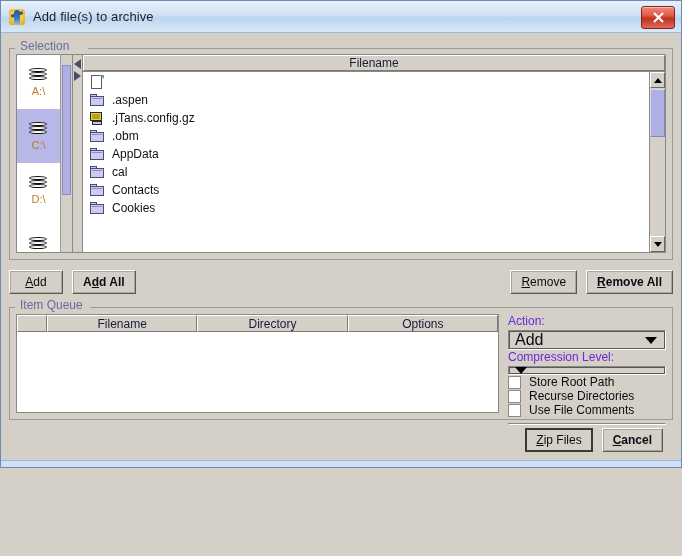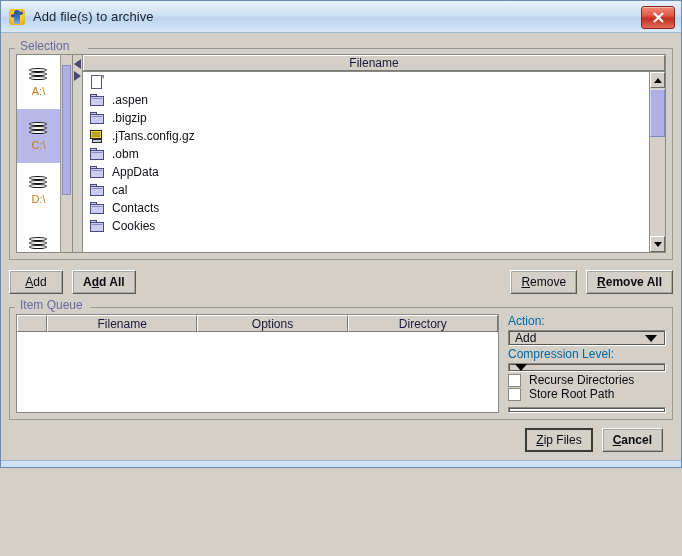--- a/index.html
+++ b/index.html
@@ -376,33 +376,33 @@
   .qt-header .cell.c2 { flex: 1 1 0; }
   .qt-header .cell.c3 { flex: 1 1 0; }
   .qt-body { flex: 1 1 auto; background: #fff; }
 
   .qside {
     width: 158px; flex: 0 0 158px;
     margin-left: 9px;
     display: flex; flex-direction: column;
   }
   .fieldlabel {
-    font-size: 12px; color: #0369a1;
+    font-size: 12px; color: #6d28d9;
     margin-bottom: 2px;
   }
   .combo {
     height: 22px;
     background: #d4d0c8;
     border: 1px solid;
     border-color: #888882 #ffffff #ffffff #888882;
     box-shadow: 0 0 0 1px #5a5a54 inset;
     display: flex; align-items: center;
     padding: 0 4px 0 6px;
     box-sizing: border-box;
-    font-size: 12px; color: #0b0b14;
+    font-size: 16px; color: #0b0b14;
     cursor: pointer;
     position: relative;
   }
   .combo .val { flex: 1 1 auto; }
   .combo .arrow {
     width:0;height:0;
     border-left: 6px solid transparent;
     border-right: 6px solid transparent;
     border-top: 7px solid #000;
     margin-right: 4px;
@@ -529,28 +529,20 @@
                 </div>
                 <div class="fl-row">
                   <span class="ficon ic-folder">
                     <span class="tab"></span>
                     <span class="bd"></span>
                     <span class="ln"></span>
                   </span>
                   <span>.aspen</span>
                 </div>
                 <div class="fl-row">
-                  <span class="ficon ic-folder">
-                    <span class="tab"></span>
-                    <span class="bd"></span>
-                    <span class="ln"></span>
-                  </span>
-                  <span>.bigzip</span>
-                </div>
-                <div class="fl-row">
                   <span class="ficon ic-gz">
                     <span class="scr"></span>
                     <span class="scr2"></span>
                     <span class="base"></span>
                   </span>
                   <span>.jTans.config.gz</span>
                 </div>
                 <div class="fl-row">
                   <span class="ficon ic-folder">
                     <span class="tab"></span>
@@ -619,22 +611,22 @@
 
     <div class="group" id="queue-group">
       <div class="group-topline" style="left:80px;"></div>
       <div class="group-legend">Item Queue</div>
 
       <div class="queue-inner">
         <div class="qtable">
           <div class="qt-header">
             <div class="cell c0"></div>
             <div class="cell c1">Filename</div>
+            <div class="cell c2">Directory</div>
             <div class="cell c3">Options</div>
-            <div class="cell c2">Directory</div>
           </div>
           <div class="qt-body"></div>
         </div>
 
         <div class="qside">
           <div class="fieldlabel">Action:</div>
           <div class="combo">
             <span class="val">Add</span>
             <span class="arrow"></span>
           </div>
@@ -643,25 +635,29 @@
 
           <div class="fieldlabel">Compression Level:</div>
           <div class="combo">
             <span class="arrow"></span>
           </div>
 
           <div style="height:6px;"></div>
 
           <div class="cbrow">
             <div class="cbox"></div>
-            <div class="cblabel">Recurse Directories</div>
+            <div class="cblabel">Store Root Path</div>
           </div>
           <div class="cbrow">
             <div class="cbox"></div>
-            <div class="cblabel">Store Root Path</div>
+            <div class="cblabel">Recurse Directories</div>
+          </div>
+          <div class="cbrow">
+            <div class="cbox"></div>
+            <div class="cblabel">Use File Comments</div>
           </div>
 
           <div class="textfield"></div>
         </div>
       </div>
     </div>
 
     <div class="footer">
       <div class="btn default"><span class="u">Z</span>ip Files</div>
       <div class="btn"><span class="u">C</span>ancel</div>

